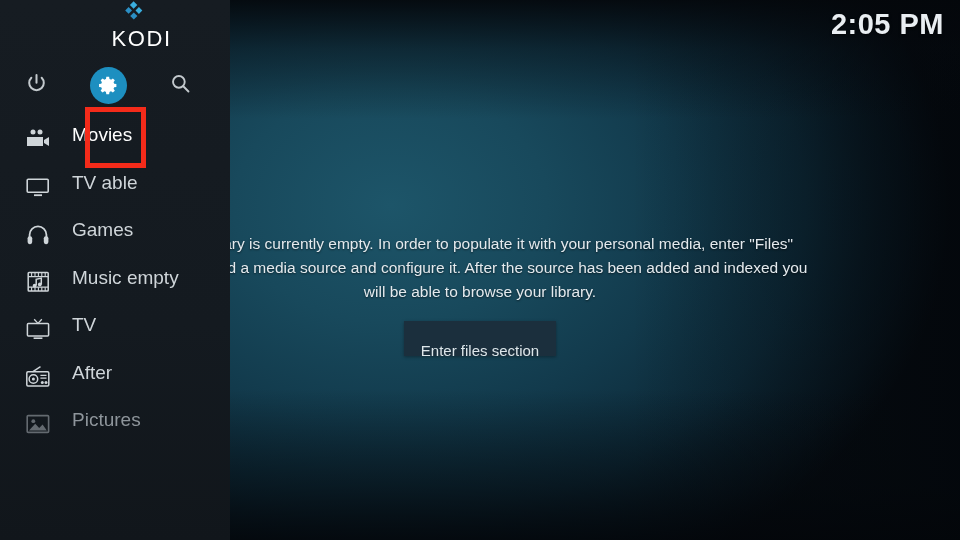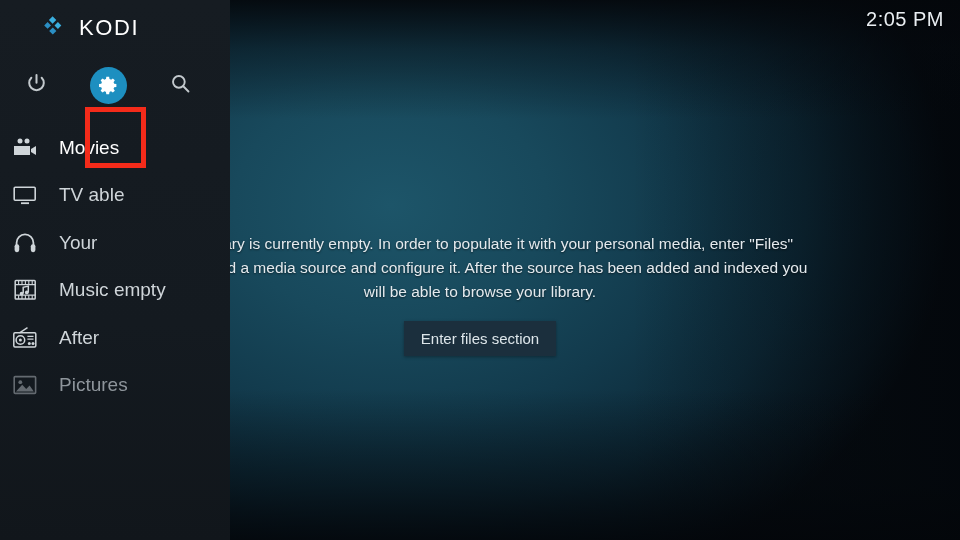--- a/index.html
+++ b/index.html
@@ -39,24 +39,24 @@
       linear-gradient(to bottom, rgba(4,7,11,0.92) 0%, rgba(5,9,14,0.45) 9%, rgba(0,0,0,0) 22%, rgba(0,0,0,0) 72%, rgba(4,8,12,0.55) 90%, rgba(3,6,10,0.88) 100%),
       linear-gradient(to right, rgba(0,0,0,0) 55%, rgba(4,8,12,0.35) 80%, rgba(3,6,10,0.72) 100%);
     pointer-events: none;
   }
 
   
   .clock {
     position: absolute;
     right: 16px;
     top: 8px;
-    font-size: 20px;
+    font-size: 29px;
     color: #e9eef2;
     letter-spacing: 0.5px;
-    font-weight: 400;
+    font-weight: 700;
     text-shadow: 0 1px 3px rgba(0,0,0,0.7);
   }
 
   
   .empty-block {
     position: absolute;
     left: 0;
     right: 0;
     top: 232px;
     text-align: center;
@@ -76,21 +76,21 @@
     justify-content: center;
     gap: 15px;
   }
   .ebtn {
     background: #1b2f3d;
     border: none;
     color: #dde6ea;
     font-family: "Liberation Sans", sans-serif;
     font-size: 15px;
     font-weight: 300;
-    padding: 0 17px;
+    padding: 12px 17px;
     height: 35px;
     line-height: 35px;
     cursor: pointer;
     box-shadow: 0 1px 3px rgba(0,0,0,0.35);
   }
 
   
   .sidebar {
     position: absolute;
     left: 0;
@@ -98,20 +98,21 @@
     width: 230px;
     height: 540px;
     background: linear-gradient(to bottom, #161c22 0%, #141a20 60%, #11161b 100%);
     overflow: hidden;
   }
   .brand {
     display: flex;
     align-items: center;
     height: 56px;
     padding-left: 43px;
+    flex-direction: column;
   }
   .brand-logo {
     width: 26px;
     height: 26px;
     flex: 0 0 26px;
     position: relative;
   }
   .brand-name {
     margin-left: 10px;
     color: #ffffff;
@@ -152,24 +153,25 @@
     border: 5px solid #f42b1a;
     box-sizing: border-box;
     pointer-events: none;
   }
 
   .menu {
     margin-top: 10px;
   }
   .menu-item {
     display: flex;
-    align-items: center;
+    align-items: flex-start;
     height: 47.5px;
     padding-left: 8px;
     cursor: pointer;
+    margin-left: 13px;
   }
   .menu-icon {
     width: 34px;
     height: 30px;
     flex: 0 0 34px;
     display: flex;
     align-items: center;
     justify-content: center;
   }
   .menu-label {
@@ -274,38 +276,48 @@
       </div>
 
       <div class="menu-item">
         <span class="menu-icon">
           <svg width="24" height="23" viewBox="0 0 24 23" fill="none" stroke="#cfd5d9" stroke-width="1.8">
             <path d="M3.6 15 v-3.2 a8.4 8.4 0 0 1 16.8 0 V15"></path>
             <rect x="1.6" y="13.2" width="4.6" height="8" rx="2.1" fill="#cfd5d9" stroke="none"></rect>
             <rect x="17.8" y="13.2" width="4.6" height="8" rx="2.1" fill="#cfd5d9" stroke="none"></rect>
           </svg>
         </span>
-        <span class="menu-label">Your</span>
+        <span class="menu-label">Games</span>
       </div>
 
       <div class="menu-item">
         <span class="menu-icon">
           <svg width="25" height="24" viewBox="0 0 25 24" fill="none" stroke="#cfd5d9" stroke-width="1.5">
             <rect x="2.2" y="2.5" width="20" height="18.5" rx="0.8"></rect>
             <path d="M2.2 6.6 h20 M2.2 17.2 h20" stroke-width="1.2"></path>
             <path d="M5.6 2.5 v4.1 M9.0 2.5 v4.1 M12.4 2.5 v4.1 M15.8 2.5 v4.1 M19.2 2.5 v4.1" stroke-width="1.1"></path>
             <path d="M5.6 17.2 v3.8 M9.0 17.2 v3.8 M12.4 17.2 v3.8 M15.8 17.2 v3.8 M19.2 17.2 v3.8" stroke-width="1.1"></path>
             <path d="M10.2 15.6 V9.3 l5.1 -1.2 v6.3" stroke-width="1.5"></path>
             <circle cx="8.6" cy="15.7" r="1.9" fill="#cfd5d9" stroke="none"></circle>
             <circle cx="13.8" cy="14.4" r="1.9" fill="#cfd5d9" stroke="none"></circle>
           </svg>
         </span>
         <span class="menu-label">Music empty</span>
       </div>
 
+      <div class="menu-item">
+        <span class="menu-icon">
+          <svg width="26" height="24" viewBox="0 0 26 24" fill="none" stroke="#cfd5d9" stroke-width="1.5">
+            <path d="M9.2 2.2 L13 6.4 L16.8 2.2" stroke-width="1.3"></path>
+            <rect x="2.4" y="6.6" width="21.2" height="12.3" rx="1"></rect>
+            <path d="M8.6 21.2 h8.8" stroke-width="1.6"></path>
+          </svg>
+        </span>
+        <span class="menu-label">TV</span>
+      </div>
 
       <div class="menu-item">
         <span class="menu-icon">
           <svg width="26" height="23" viewBox="0 0 26 23" fill="none" stroke="#cfd5d9" stroke-width="1.5">
             <path d="M15.5 1.6 L7.5 6.8" stroke-width="1.4"></path>
             <rect x="1.8" y="6.8" width="22" height="14.2" rx="1.2"></rect>
             <circle cx="8.4" cy="14" r="4.3"></circle>
             <circle cx="8.4" cy="14" r="1.5" fill="#cfd5d9" stroke="none"></circle>
             <path d="M15.4 10.4 h6.1 M15.4 13.2 h6.1" stroke-width="1.2"></path>
             <circle cx="17.3" cy="17.6" r="1.5" fill="#cfd5d9" stroke="none"></circle>

